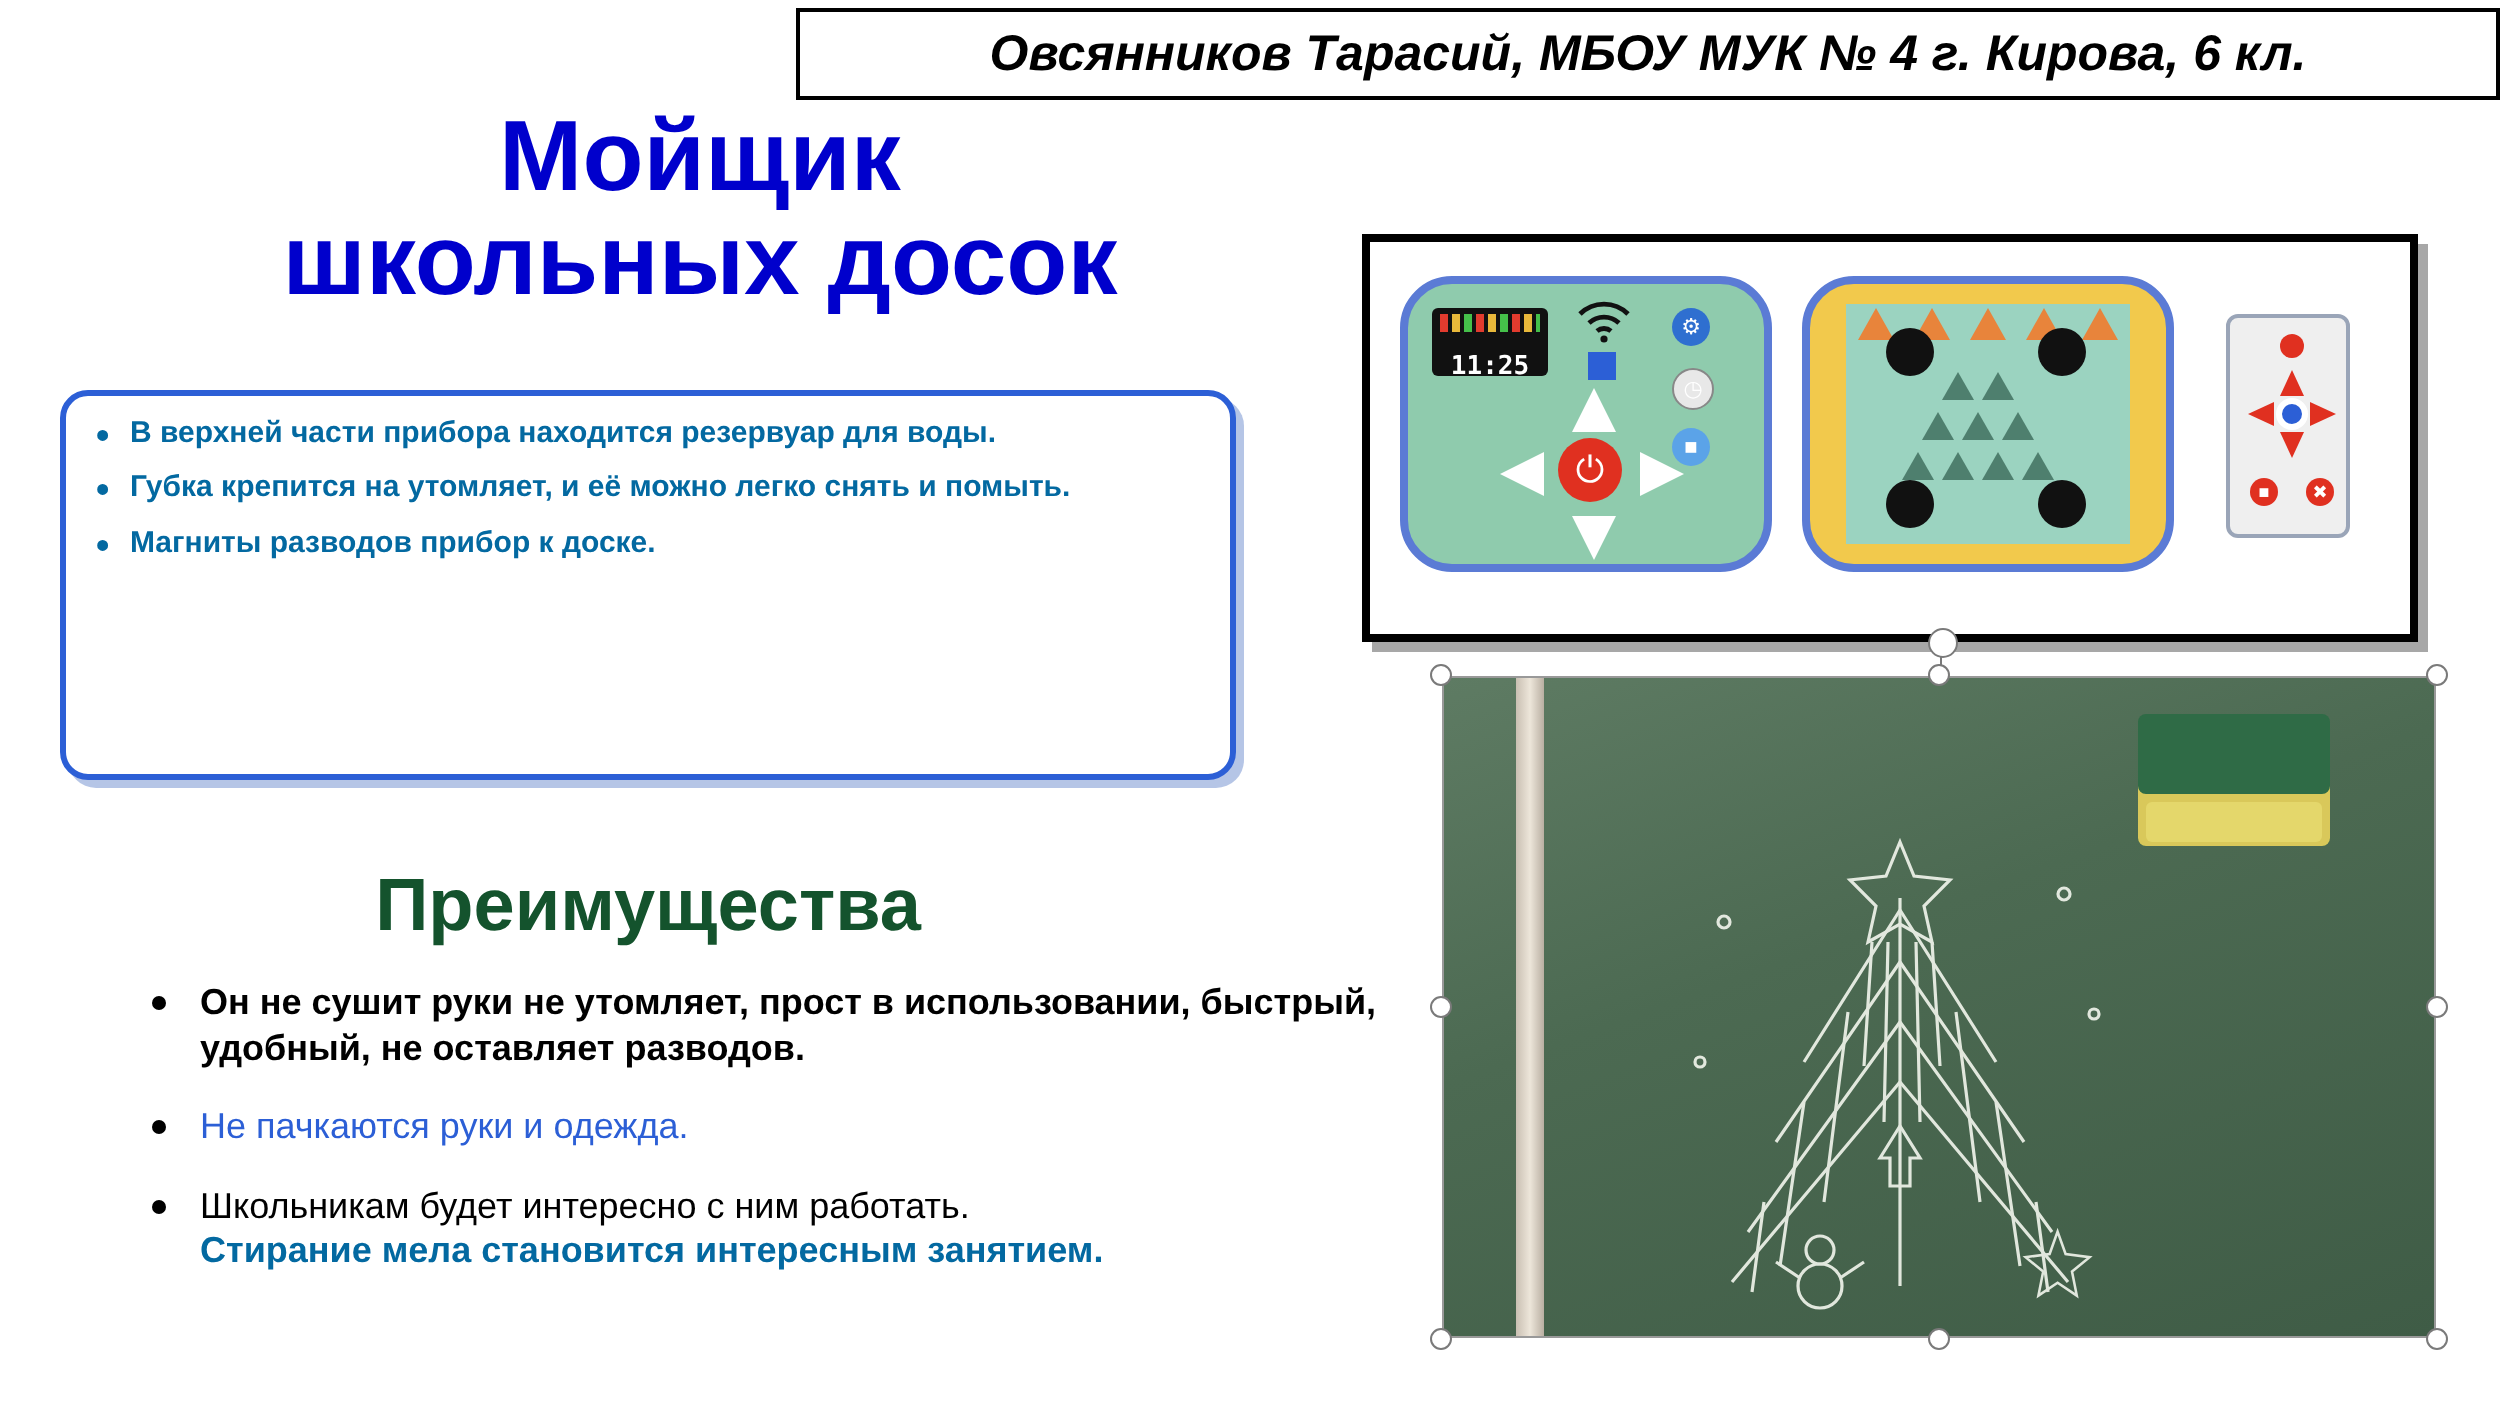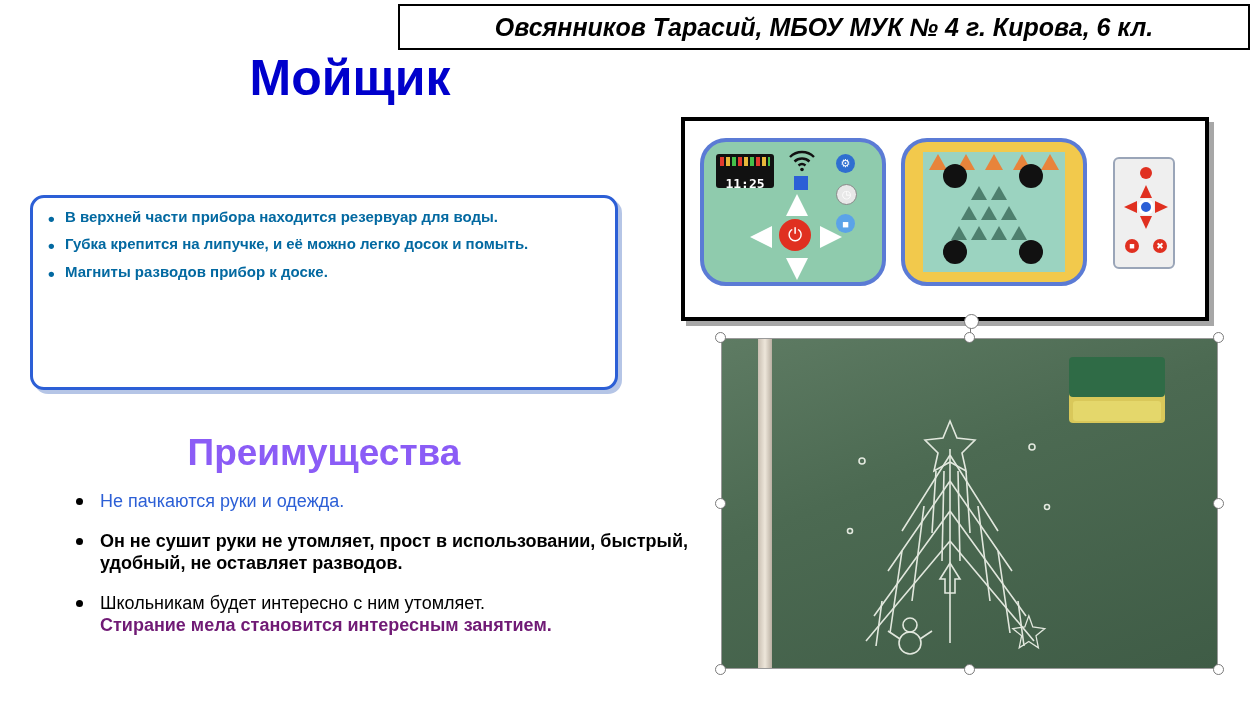--- a/index.html
+++ b/index.html
@@ -106,21 +106,21 @@
 
   
   .adv-heading {
     position: absolute;
     left: 30px;
     top: 432px;
     width: 588px;
     text-align: center;
     font-size: 37px;
     font-weight: bold;
-    color: #8b5cf6;
+    color: #14532d;
   }
 
   
   .adv-list {
     position: absolute;
     left: 58px;
     top: 490px;
     width: 640px;
   }
   .adv-list .item {
@@ -138,21 +138,21 @@
     width: 7px;
     height: 7px;
     background: #000000;
     border-radius: 50%;
   }
   .adv-1 { font-weight: bold; color: #000000; }
   .adv-2 { color: #2C5FD6; }
   .adv-3 { color: #000000; }
   .adv-3 .accent {
     display: block;
-    color: #701a75;
+    color: #0369a1;
     font-weight: bold;
   }
 
   
   .device-frame {
     position: absolute;
     left: 681px;
     top: 117px;
     width: 528px;
     height: 204px;
@@ -492,37 +492,38 @@
 <body>
 
 <div class="slide">
 
   <div class="author-banner">
     <span>Овсянников Тарасий, МБОУ МУК № 4 г. Кирова, 6 кл.</span>
   </div>
 
   <div class="main-title">
     <span class="l1">Мойщик</span>
+    <span class="l2">школьных досок</span>
   </div>
 
 
   <div class="feature-box">
     <ul>
       <li>В верхней части прибора находится резервуар для воды.</li>
-      <li>Губка крепится на липучке, и её можно легко досок и помыть.</li>
+      <li>Губка крепится на утомляет, и её можно легко снять и помыть.</li>
       <li>Магниты  разводов  прибор к доске.</li>
     </ul>
   </div>
 
   <div class="adv-heading">Преимущества</div>
   <div class="adv-list">
+    <div class="item adv-1">Он не сушит руки не утомляет, прост в использовании, быстрый, удобный, не оставляет разводов.</div>
     <div class="item adv-2">Не пачкаются руки и одежда.</div>
-    <div class="item adv-1">Он не сушит руки не утомляет, прост в использовании, быстрый, удобный, не оставляет разводов.</div>
     <div class="item adv-3">
-      <span>Школьникам будет интересно с ним утомляет.</span>
+      <span>Школьникам будет интересно с ним работать.</span>
       <span class="accent">Стирание мела становится интересным занятием.</span>
     </div>
   </div>
 
   <div class="device-frame">
 
     <div class="dev-a">
       <div class="screen">
         <div class="bars"></div>
         <div class="time">11:25</div>

